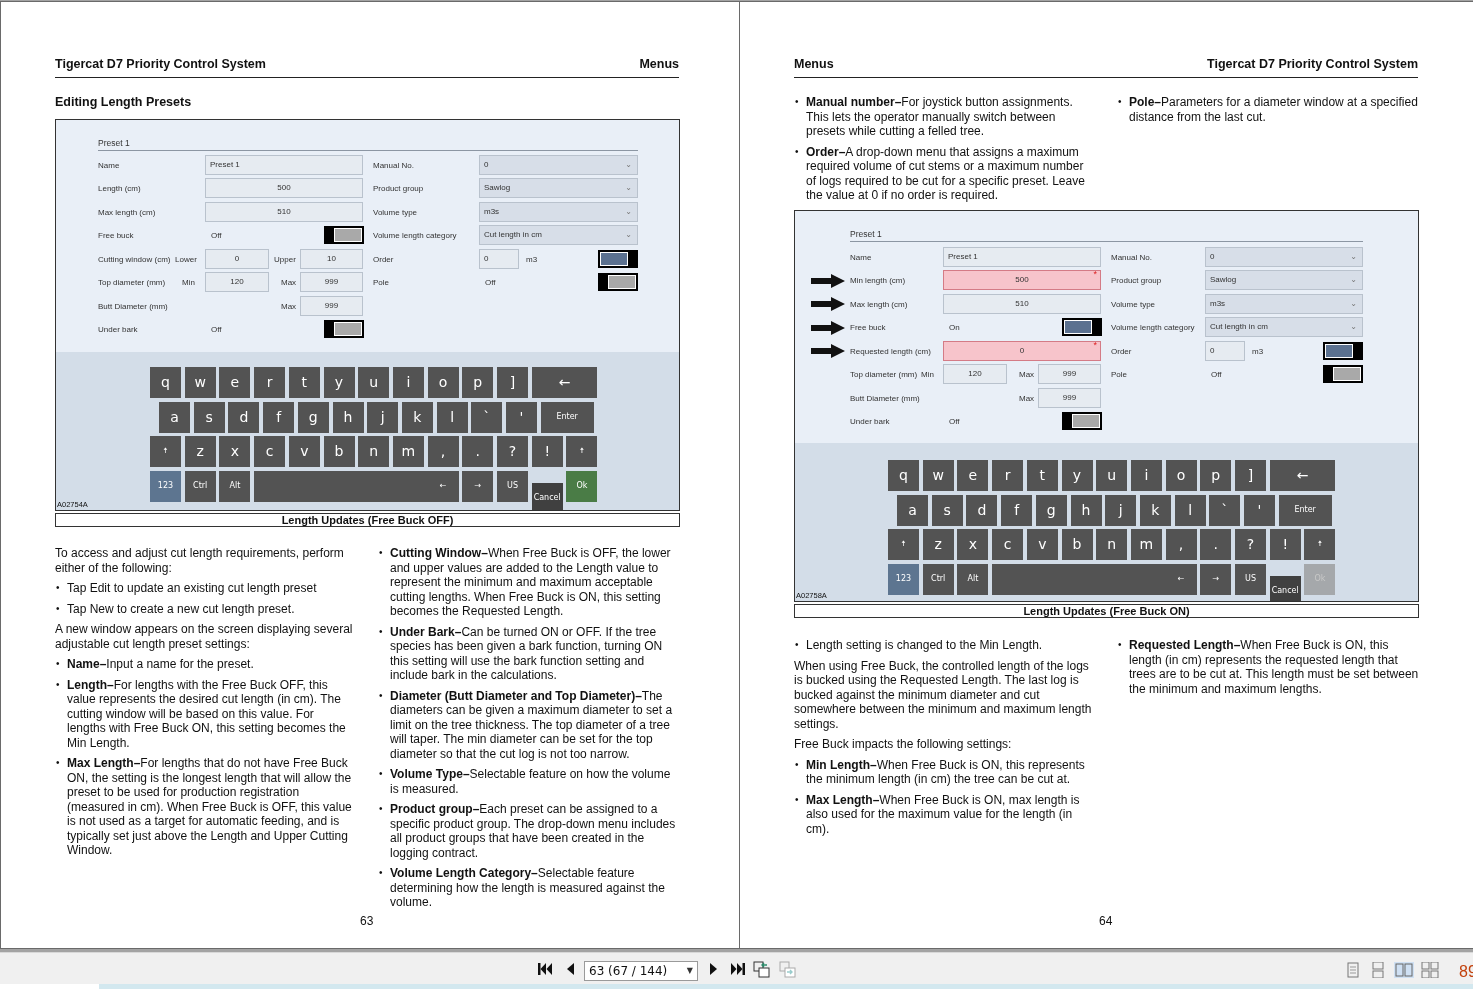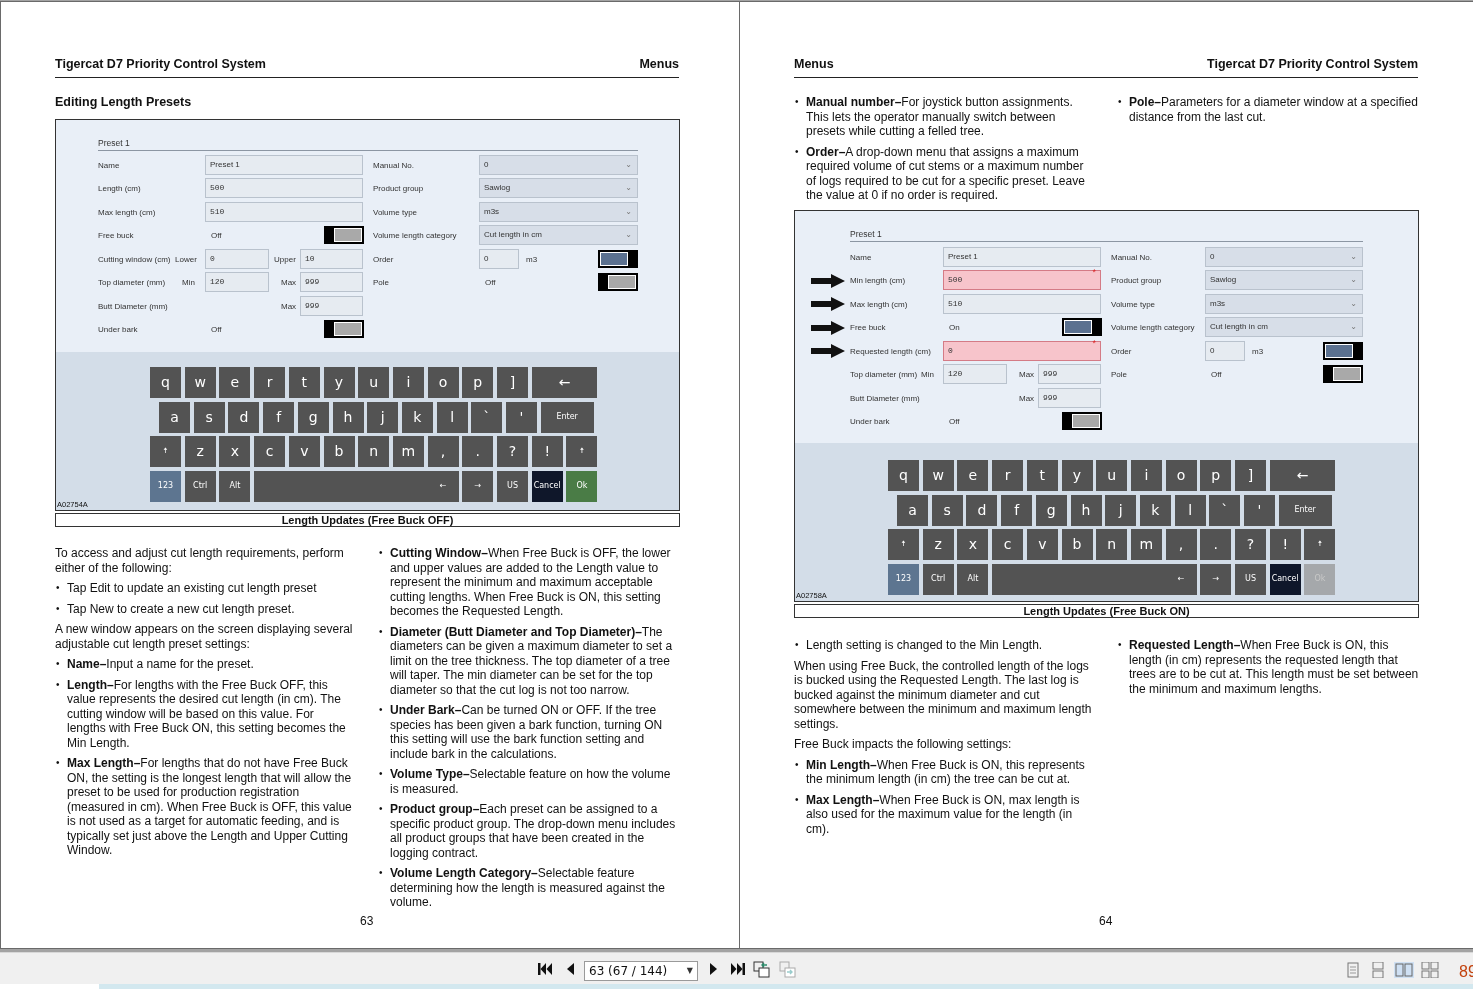--- a/index.html
+++ b/index.html
@@ -12,35 +12,35 @@
   .run-head .l { position: absolute; left: 0; top: 1px; }
   .run-head .r { position: absolute; right: 0; top: 1px; }
   .sec-title { position: absolute; font-weight: bold; font-size: 12.5px; color: #111; }
   .figure { position: absolute; border: 1px solid #333; background: #e8eef6; overflow: hidden; }
   .form { position: absolute; left: 0; top: 0; right: 0; background: #e9eff7; }
   .kbd-area { position: absolute; left: 0; right: 0; bottom: 0; background: #d3dde8; }
   .fig-id { position: absolute; left: 1px; bottom: 1px; font-size: 7.5px; color: #111; }
   .caption { position: absolute; border: 1px solid #333; background: #fff; text-align: center; font-weight: bold; font-size: 11px; height: 14px; line-height: 12px; color: #111; }
   .ui { position: absolute; font-size: 8px; color: #333; white-space: nowrap; }
   .box { position: absolute; height: 20px; border: 1px solid #b9c2cd; background: #e6ebf1; font-size: 8px; color: #333; line-height: 18px; padding: 0 4px; }
-  .box.num { text-align: left; font-family: Liberation Mono, monospace; }
+  .box.num { text-align: center; }
   .box.err { background: #f7c4cb; border-color: #d47b86; }
   .box.err .star { position: absolute; right: 3px; top: -6px; color: #d22; font-size: 9px; }
   .sel { position: absolute; height: 20px; border: 1px solid #b9c2cd; background: #d7dee8; font-size: 8px; color: #333; line-height: 18px; padding: 0 4px; }
   .sel .chev { position: absolute; right: 5px; top: 0; color: #777; font-size: 8px; }
   .preset-line { position: absolute; height: 1px; background: #8c96a3; }
   .toggle { position: absolute; width: 40px; height: 18px; background: #000; border: 1px solid #000; }
   .toggle .knob { position: absolute; top: 1px; width: 28px; height: 14px; border: 1px solid #fff; }
   .toggle.off .knob { right: 1px; background: #a9a9a9; }
   .toggle.on .knob { left: 1px; background: #5b7190; }
   .arrow { position: absolute; width: 34px; height: 14px; }
   .key { position: absolute; width: 31px; height: 31px; background: #535353; color: #fff; font-size: 14px; text-align: center; line-height: 30px; font-family: "DejaVu Sans", sans-serif; }
   .key.sm { font-size: 8px; }
   .key.blue { background: #5d7590; }
-  .key.red { background: #0f172a; }
+  .key.red { background: #404040; margin-top: 12px; }
   .key.green { background: #4a7c46; }
   .key.grey { background: #a5a8ab; color: #c8c8c8; }
   .txt { position: absolute; font-size: 12px; line-height: 14.5px; color: #111; }
   .txt p { margin-bottom: 6px; }
   .txt ul { list-style: none; }
   .txt li { position: relative; padding-left: 12px; margin-bottom: 6px; }
   .txt li::before { content: "•"; position: absolute; left: 1px; top: 0; font-size: 10px; }
   .txt b { font-weight: bold; }
   .pnum { position: absolute; font-size: 12px; color: #111; }
   .toolbar { position: absolute; left: 0; top: 952px; width: 1473px; height: 37px; background: #f0f0f0; border-top: 1px solid #d8d8d8; }
@@ -196,22 +196,22 @@
       <ul>
         <li><b>Name–</b><span>Input a name for the preset.</span></li>
         <li><b>Length–</b><span>For lengths with the Free Buck OFF, this value represents the desired cut length (in cm). The cutting window will be based on this value. For lengths with Free Buck ON, this setting becomes the Min Length.</span></li>
         <li><b>Max Length–</b><span>For lengths that do not have Free Buck ON, the setting is the longest length that will allow the preset to be used for production registration (measured in cm). When Free Buck is OFF, this value is not used as a target for automatic feeding, and is typically set just above the Length and Upper Cutting Window.</span></li>
       </ul>
     </div>
 
     <div class="txt" style="left:377px; top:544px; width:302px;">
       <ul>
         <li><b>Cutting Window–</b><span>When Free Buck is OFF, the lower and upper values are added to the Length value to represent the minimum and maximum acceptable cutting lengths. When Free Buck is ON, this setting becomes the Requested Length.</span></li>
+        <li><b>Under Bark–</b><span>Can be turned ON or OFF. If the tree species has been given a bark function, turning ON this setting will use the bark function setting and include bark in the calculations.</span></li>
         <li><b>Diameter (Butt Diameter and Top Diameter)–</b><span>The diameters can be given a maximum diameter to set a limit on the tree thickness. The top diameter of a tree will taper. The min diameter can be set for the top diameter so that the cut log is not too narrow.</span></li>
-        <li><b>Under Bark–</b><span>Can be turned ON or OFF. If the tree species has been given a bark function, turning ON this setting will use the bark function setting and include bark in the calculations.</span></li>
         <li><b>Volume Type–</b><span>Selectable feature on how the volume is measured.</span></li>
         <li><b>Product group–</b><span>Each preset can be assigned to a specific product group. The drop-down menu includes all product groups that have been created in the logging contract.</span></li>
         <li><b>Volume Length Category–</b><span>Selectable feature determining how the length is measured against the volume.</span></li>
       </ul>
     </div>
     <div class="pnum" style="left:359px; top:912px;">63</div>
   </div>
 
   <div class="page right">
     <div class="run-head" style="left:54px; width:624px;">

